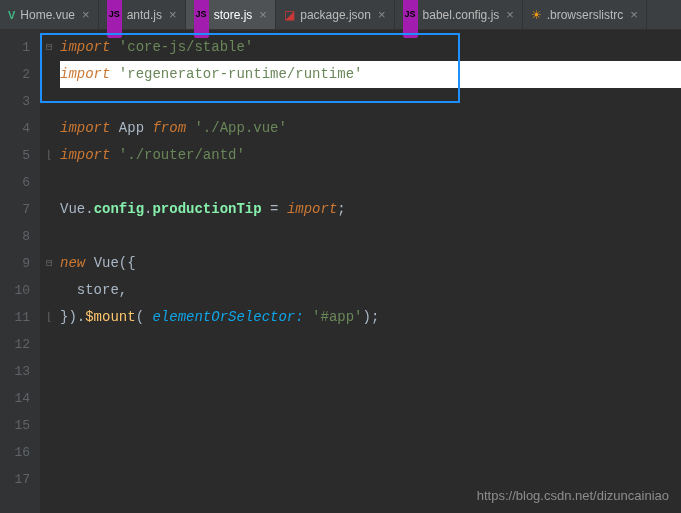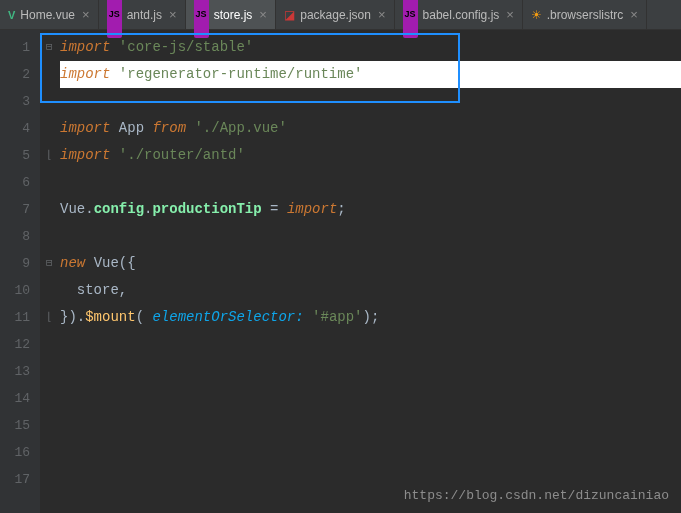--- a/index.html
+++ b/index.html
@@ -100,21 +100,21 @@
     top: 33px;
     width: 420px;
     height: 70px;
     z-index: 5;
   }
   .watermark {
     position: absolute;
     right: 12px;
     bottom: 10px;
     color: #9e9e9e;
-    font-family: Liberation Mono, monospace;
+    font-family: Liberation Sans, sans-serif;
     font-size: 13px;
     opacity: 0.85;
   }
 </style>
 </head>
 <body>
 
 <div class="tabs">
   <div class="tab">
     <span class="icon-vue">V</span>

